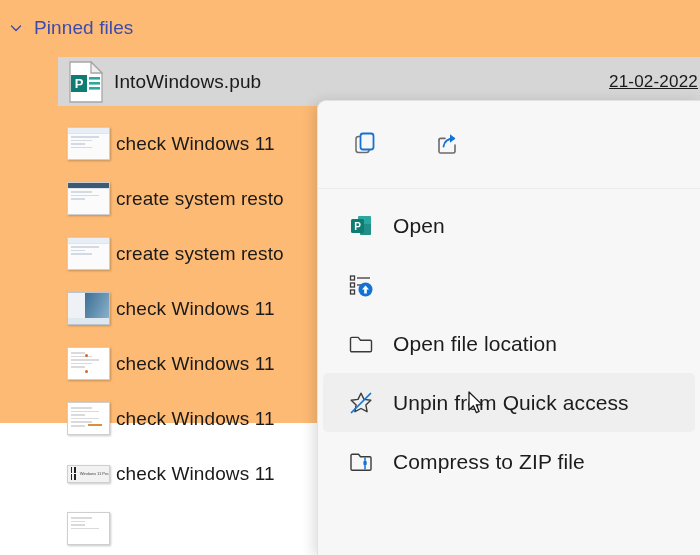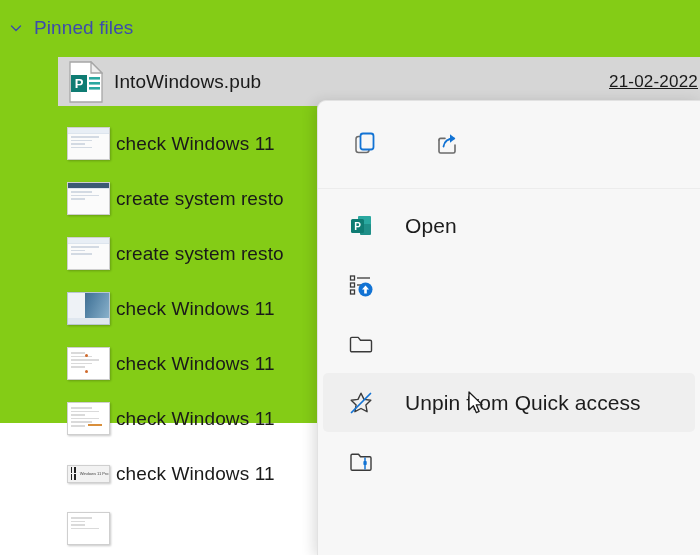--- a/index.html
+++ b/index.html
@@ -11,21 +11,21 @@
     height: 555px;
     overflow: hidden;
     background: #ffffff;
     font-family: "Liberation Sans", sans-serif;
     -webkit-font-smoothing: antialiased;
   }
   #root {
     position: relative;
     width: 700px;
     height: 423px;
-    background: #84cc16;
+    background: #fdba74;
   }
 
   
   .section-header {
     position: absolute;
     left: 8px;
     top: 14px;
     height: 28px;
     display: flex;
     align-items: center;
@@ -217,21 +217,21 @@
   }
   .cm-icon {
     width: 32px;
     min-width: 32px;
     height: 32px;
     display: flex;
     align-items: center;
     justify-content: center;
   }
   .cm-label {
-    margin-left: 28px;
+    margin-left: 16px;
     font-size: 21px;
     color: #1c1c1c;
     white-space: nowrap;
     letter-spacing: 0.1px;
   }
 
   
   .cursor {
     position: absolute;
     left: 468px;
@@ -440,40 +440,42 @@
           </svg>
         </span>
       </div>
 
       <div class="cm-item">
         <span class="cm-icon">
           <svg width="26" height="26" viewBox="0 0 26 26" fill="none">
             <path d="M2.5 8 V19.5 A1.3 1.3 0 0 0 3.8 20.8 H22.2 A1.3 1.3 0 0 0 23.5 19.5 V10.5 A1.3 1.3 0 0 0 22.2 9.2 H12.5 L10.2 6.4 H3.8 A1.3 1.3 0 0 0 2.5 7.7 Z" stroke="#3a3a3a" stroke-width="1.4" stroke-linejoin="round"></path>
           </svg>
         </span>
+        <span class="cm-label">Open file location</span>
       </div>
 
       <div class="cm-item highlight">
         <span class="cm-icon">
           <svg width="28" height="28" viewBox="0 0 28 28" fill="none">
             <path d="M14 4.2 L17 10.4 L23.8 11.3 L18.9 16 L20.1 22.7 L14 19.5 L7.9 22.7 L9.1 16 L4.2 11.3 L11 10.4 Z" stroke="#3a3a3a" stroke-width="1.4" stroke-linejoin="round"></path>
             <line x1="4.5" y1="23.5" x2="23.5" y2="4.5" stroke="#1273d4" stroke-width="1.7" stroke-linecap="round"></line>
           </svg>
         </span>
         <span class="cm-label">Unpin from Quick access</span>
       </div>
 
       <div class="cm-item">
         <span class="cm-icon">
           <svg width="26" height="26" viewBox="0 0 26 26" fill="none">
             <path d="M3 7 V20 A1.2 1.2 0 0 0 4.2 21.2 H21.8 A1.2 1.2 0 0 0 23 20 V9 A1.2 1.2 0 0 0 21.8 7.8 H12.5 L10.5 5.2 H4.2 A1.2 1.2 0 0 0 3 6.4 Z" stroke="#3a3a3a" stroke-width="1.4" stroke-linejoin="round"></path>
             <line x1="17" y1="8.5" x2="17" y2="20.5" stroke="#1273d4" stroke-width="1.5"></line>
             <rect x="15.4" y="12" width="3.3" height="4" rx="0.8" fill="#1273d4"></rect>
           </svg>
         </span>
+        <span class="cm-label">Compress to ZIP file</span>
       </div>
 
 
     </div>
   </div>
 
   <span class="cursor">
     <svg width="17" height="25" viewBox="0 0 17 25">
       <path d="M1 1 L1 19 L5.4 14.8 L8.3 21.6 L11.1 20.4 L8.3 13.8 L14 13.6 Z" fill="#ffffff" stroke="#1a1a1a" stroke-width="1.3" stroke-linejoin="round"></path>
     </svg>

